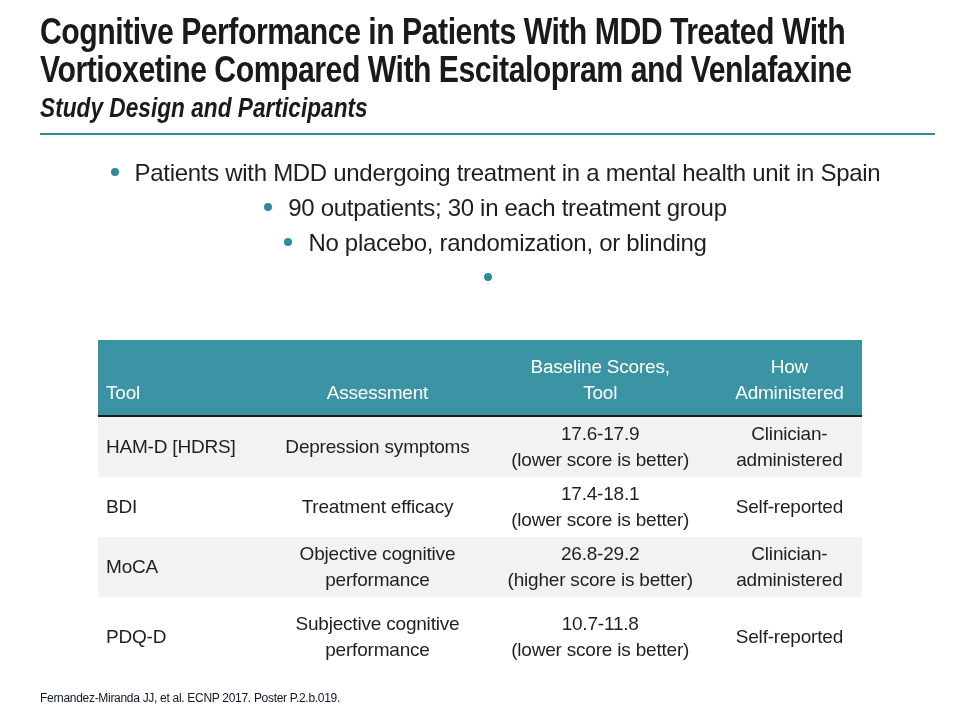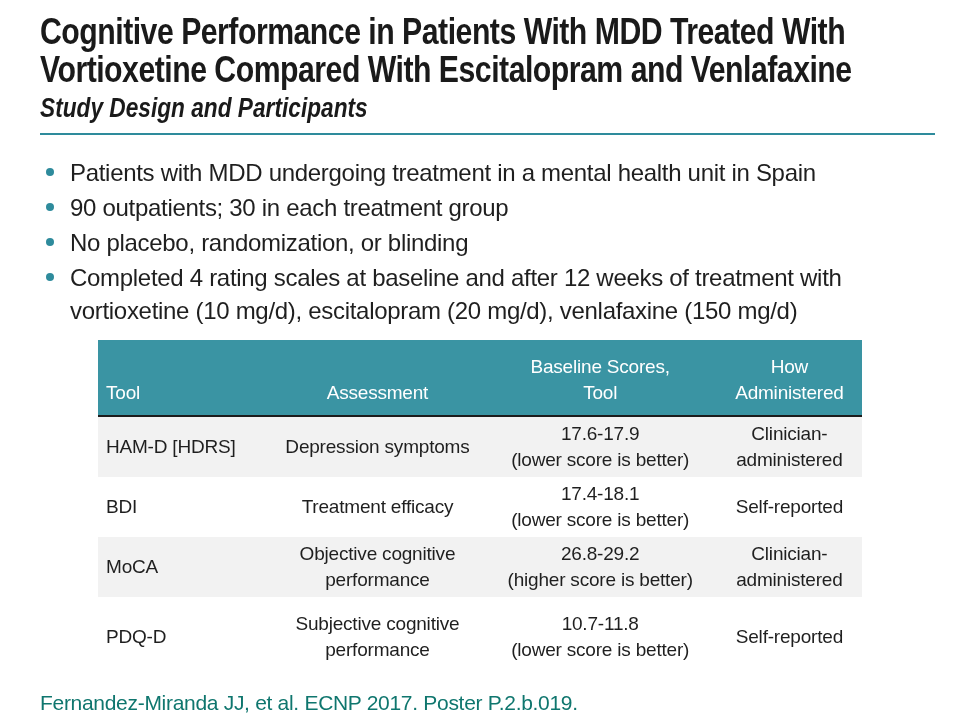--- a/index.html
+++ b/index.html
@@ -16,42 +16,42 @@
   
   .title-wrap{
     position:absolute;top:13px;left:40px;
     transform:scaleX(.84);transform-origin:0 0;white-space:nowrap;
   }
   .title-line{font-size:36px;font-weight:700;line-height:38px;letter-spacing:-.6px;color:#1a1a1a;}
   .subtitle{font-size:27px;font-weight:700;font-style:italic;line-height:33px;margin-top:3px;color:#1a1a1a;}
   .rule{position:absolute;top:133px;left:40px;width:895px;height:2px;background:var(--accent);}
   
   .bullets{position:absolute;top:156px;left:40px;margin:0;padding:0;list-style:none;width:905px;}
-  .bullet{display:flex;margin:0 0 2px 0;}
+  .bullet{display:flex;margin:0 0 2px 0;justify-content:center;}
   .dot{flex:0 0 auto;width:8px;height:8px;border-radius:50%;background:var(--accent);margin:12px 16px 0 6px;}
   .btext{font-size:24px;line-height:33px;letter-spacing:-.3px;}
   
   table.assess{
     position:absolute;top:340px;left:98px;width:764px;
     border-collapse:collapse;table-layout:fixed;
   }
   table.assess th{
     background:var(--teal);color:#fff;font-weight:400;font-size:19px;line-height:26px;
     height:66px;vertical-align:bottom;padding:0 8px 9px 8px;
     border-bottom:2px solid #1c1c1c;letter-spacing:-.2px;
   }
   table.assess td{
     font-size:19px;line-height:26px;padding:4px 8px;vertical-align:middle;letter-spacing:-.2px;
   }
   table.assess tr.alt{background:var(--rowAlt);}
   table.assess tr.tall td{padding:14px 8px;}
   .left{text-align:left;margin-left:14px;}
   .center{text-align:center;}
   
-  .footer{position:absolute;top:691px;left:40px;font-size:21px;letter-spacing:-.3px;color:#0f766e;}
+  .footer{position:absolute;top:691px;left:40px;font-size:12px;letter-spacing:-.3px;color:#0f172a;}
 </style>
 </head>
 <body>
 
 <div class="slide">
 
   <div class="title-wrap">
     <div class="title-line">Cognitive Performance in Patients With MDD Treated With</div>
     <div class="title-line">Vortioxetine Compared With Escitalopram and Venlafaxine</div>
     <div class="subtitle">Study Design and Participants</div>
@@ -73,24 +73,20 @@
         </div>
       </li>
       <li class="bullet">
         <span class="dot"></span>
         <div class="btext">
           <div>No placebo, randomization, or blinding</div>
         </div>
       </li>
       <li class="bullet">
         <span class="dot"></span>
-        <div class="btext">
-          <div>Completed 4 rating scales at baseline and after 12 weeks of treatment with</div>
-          <div>vortioxetine (10 mg/d), escitalopram (20 mg/d), venlafaxine (150 mg/d)</div>
-        </div>
       </li>
     </ul>
 
   <table class="assess">
     <thead>
         <tr>
           <th class="left" style="width: 22.5%;">
             <div>Tool</div>
           </th>
           <th class="center" style="width: 28%;">

